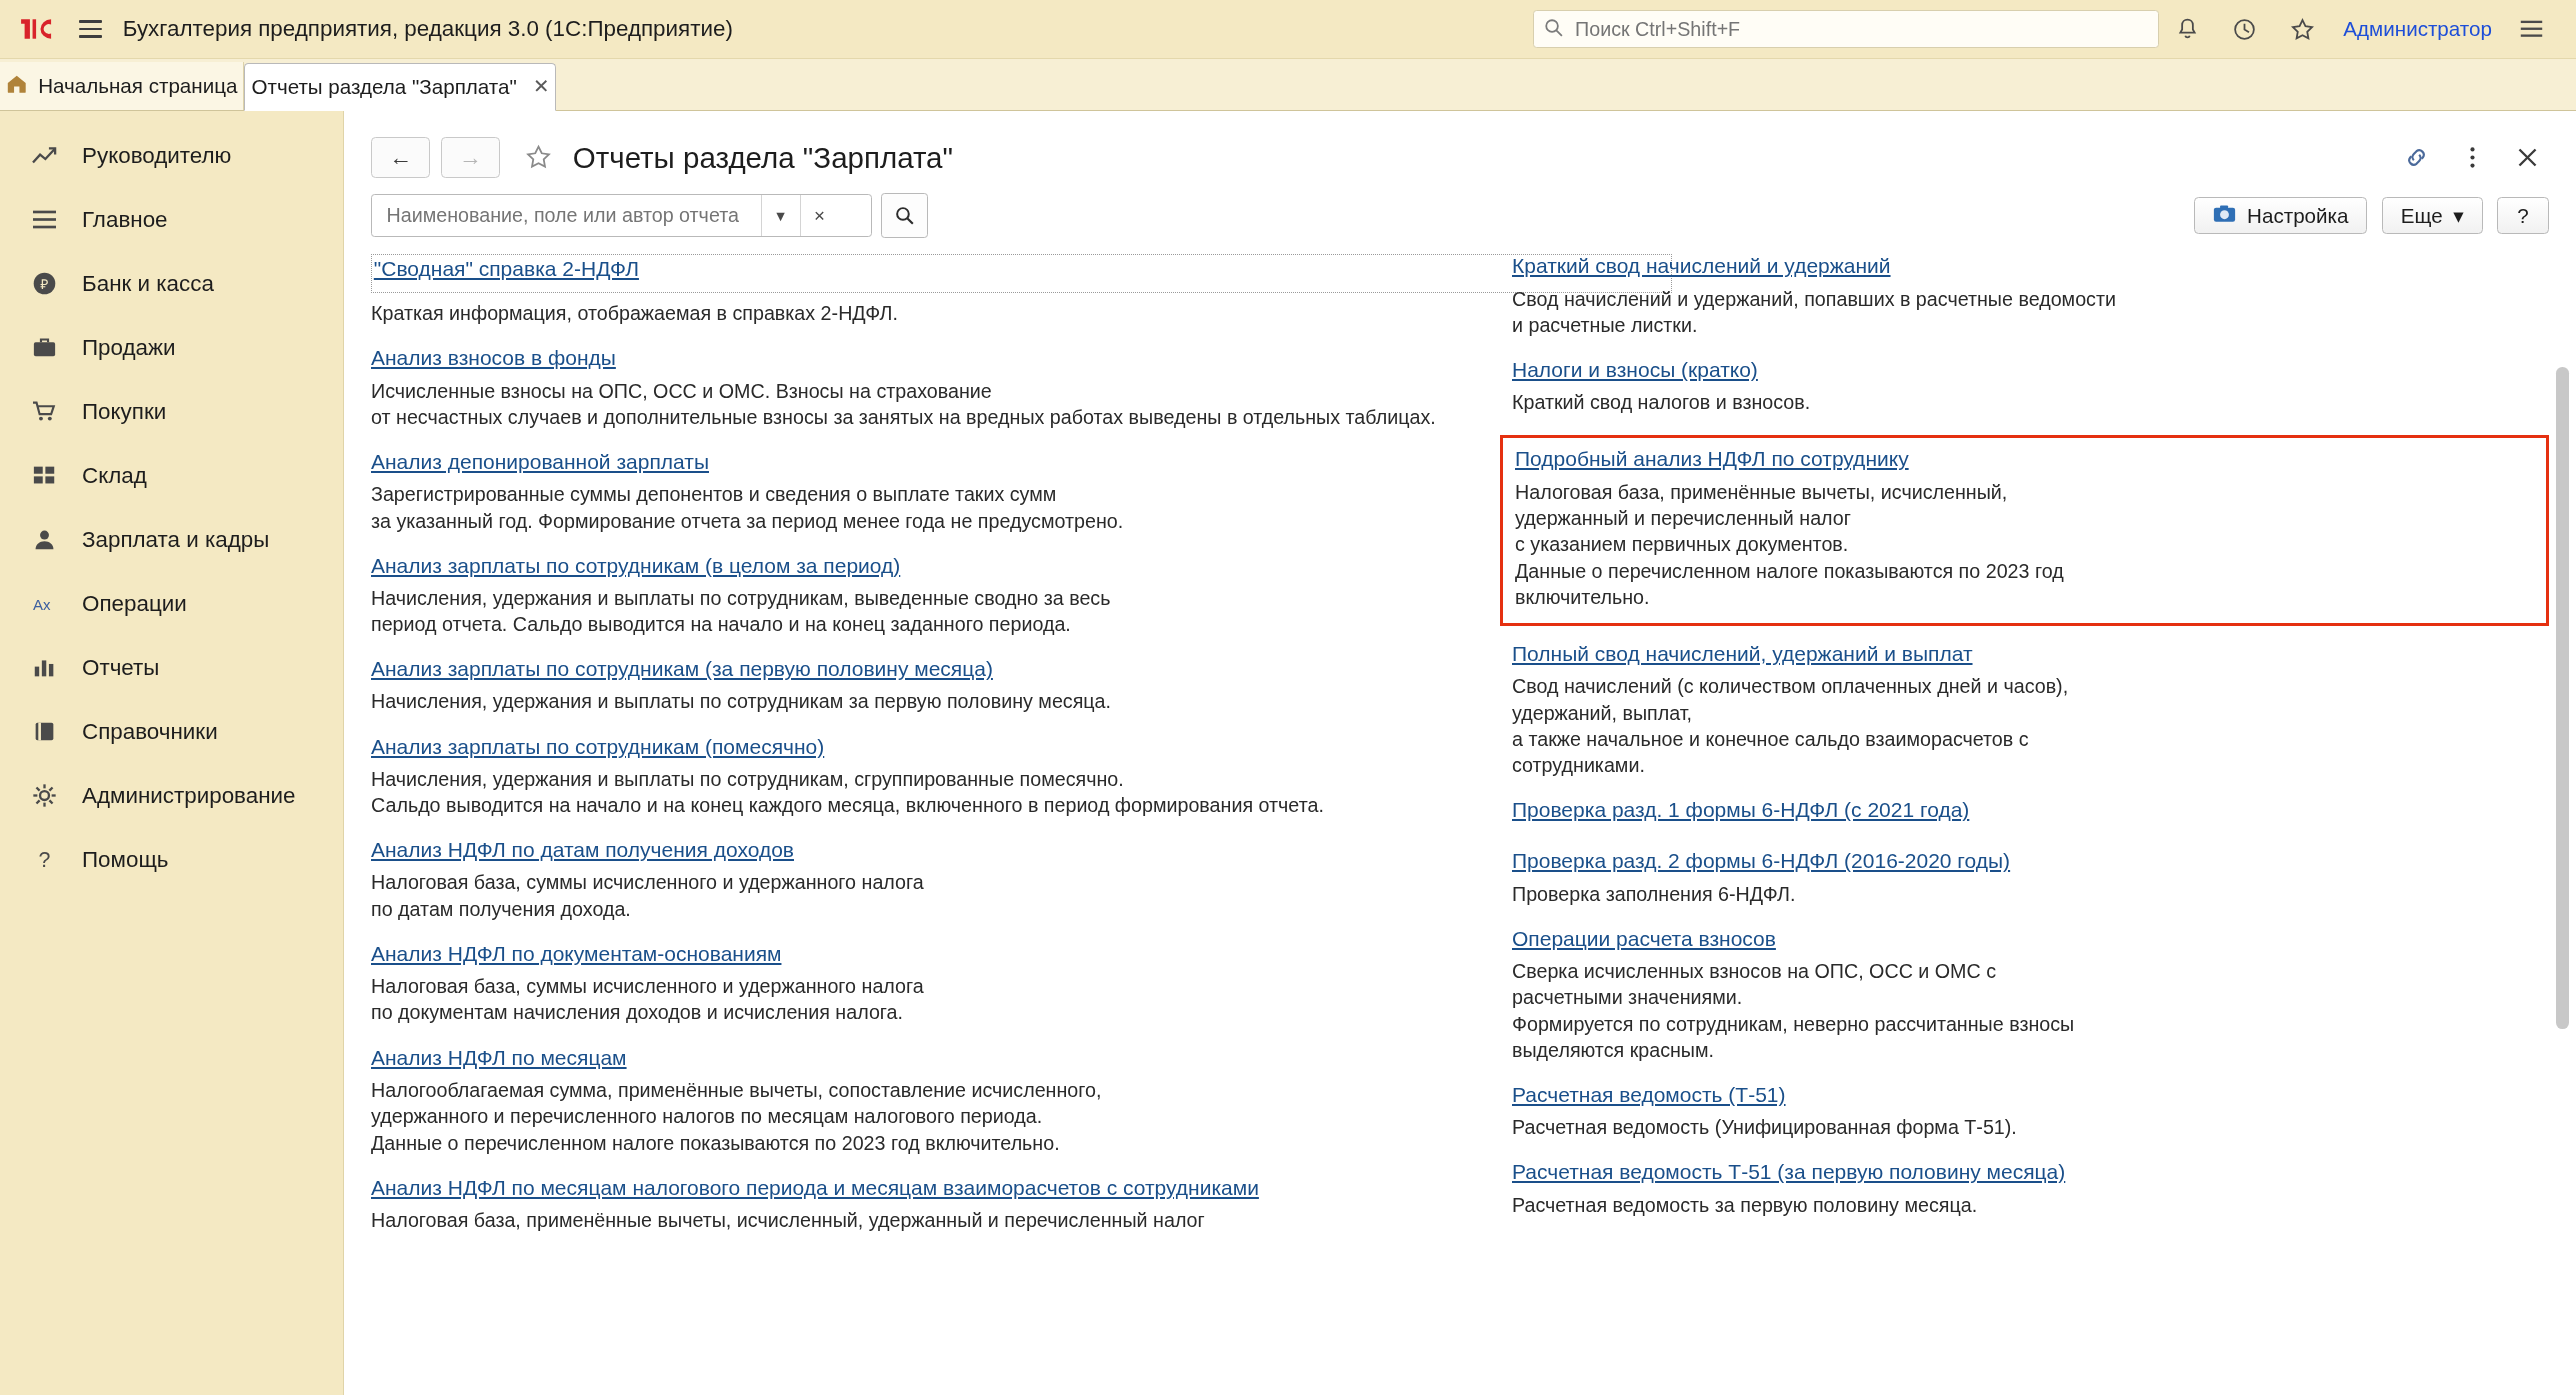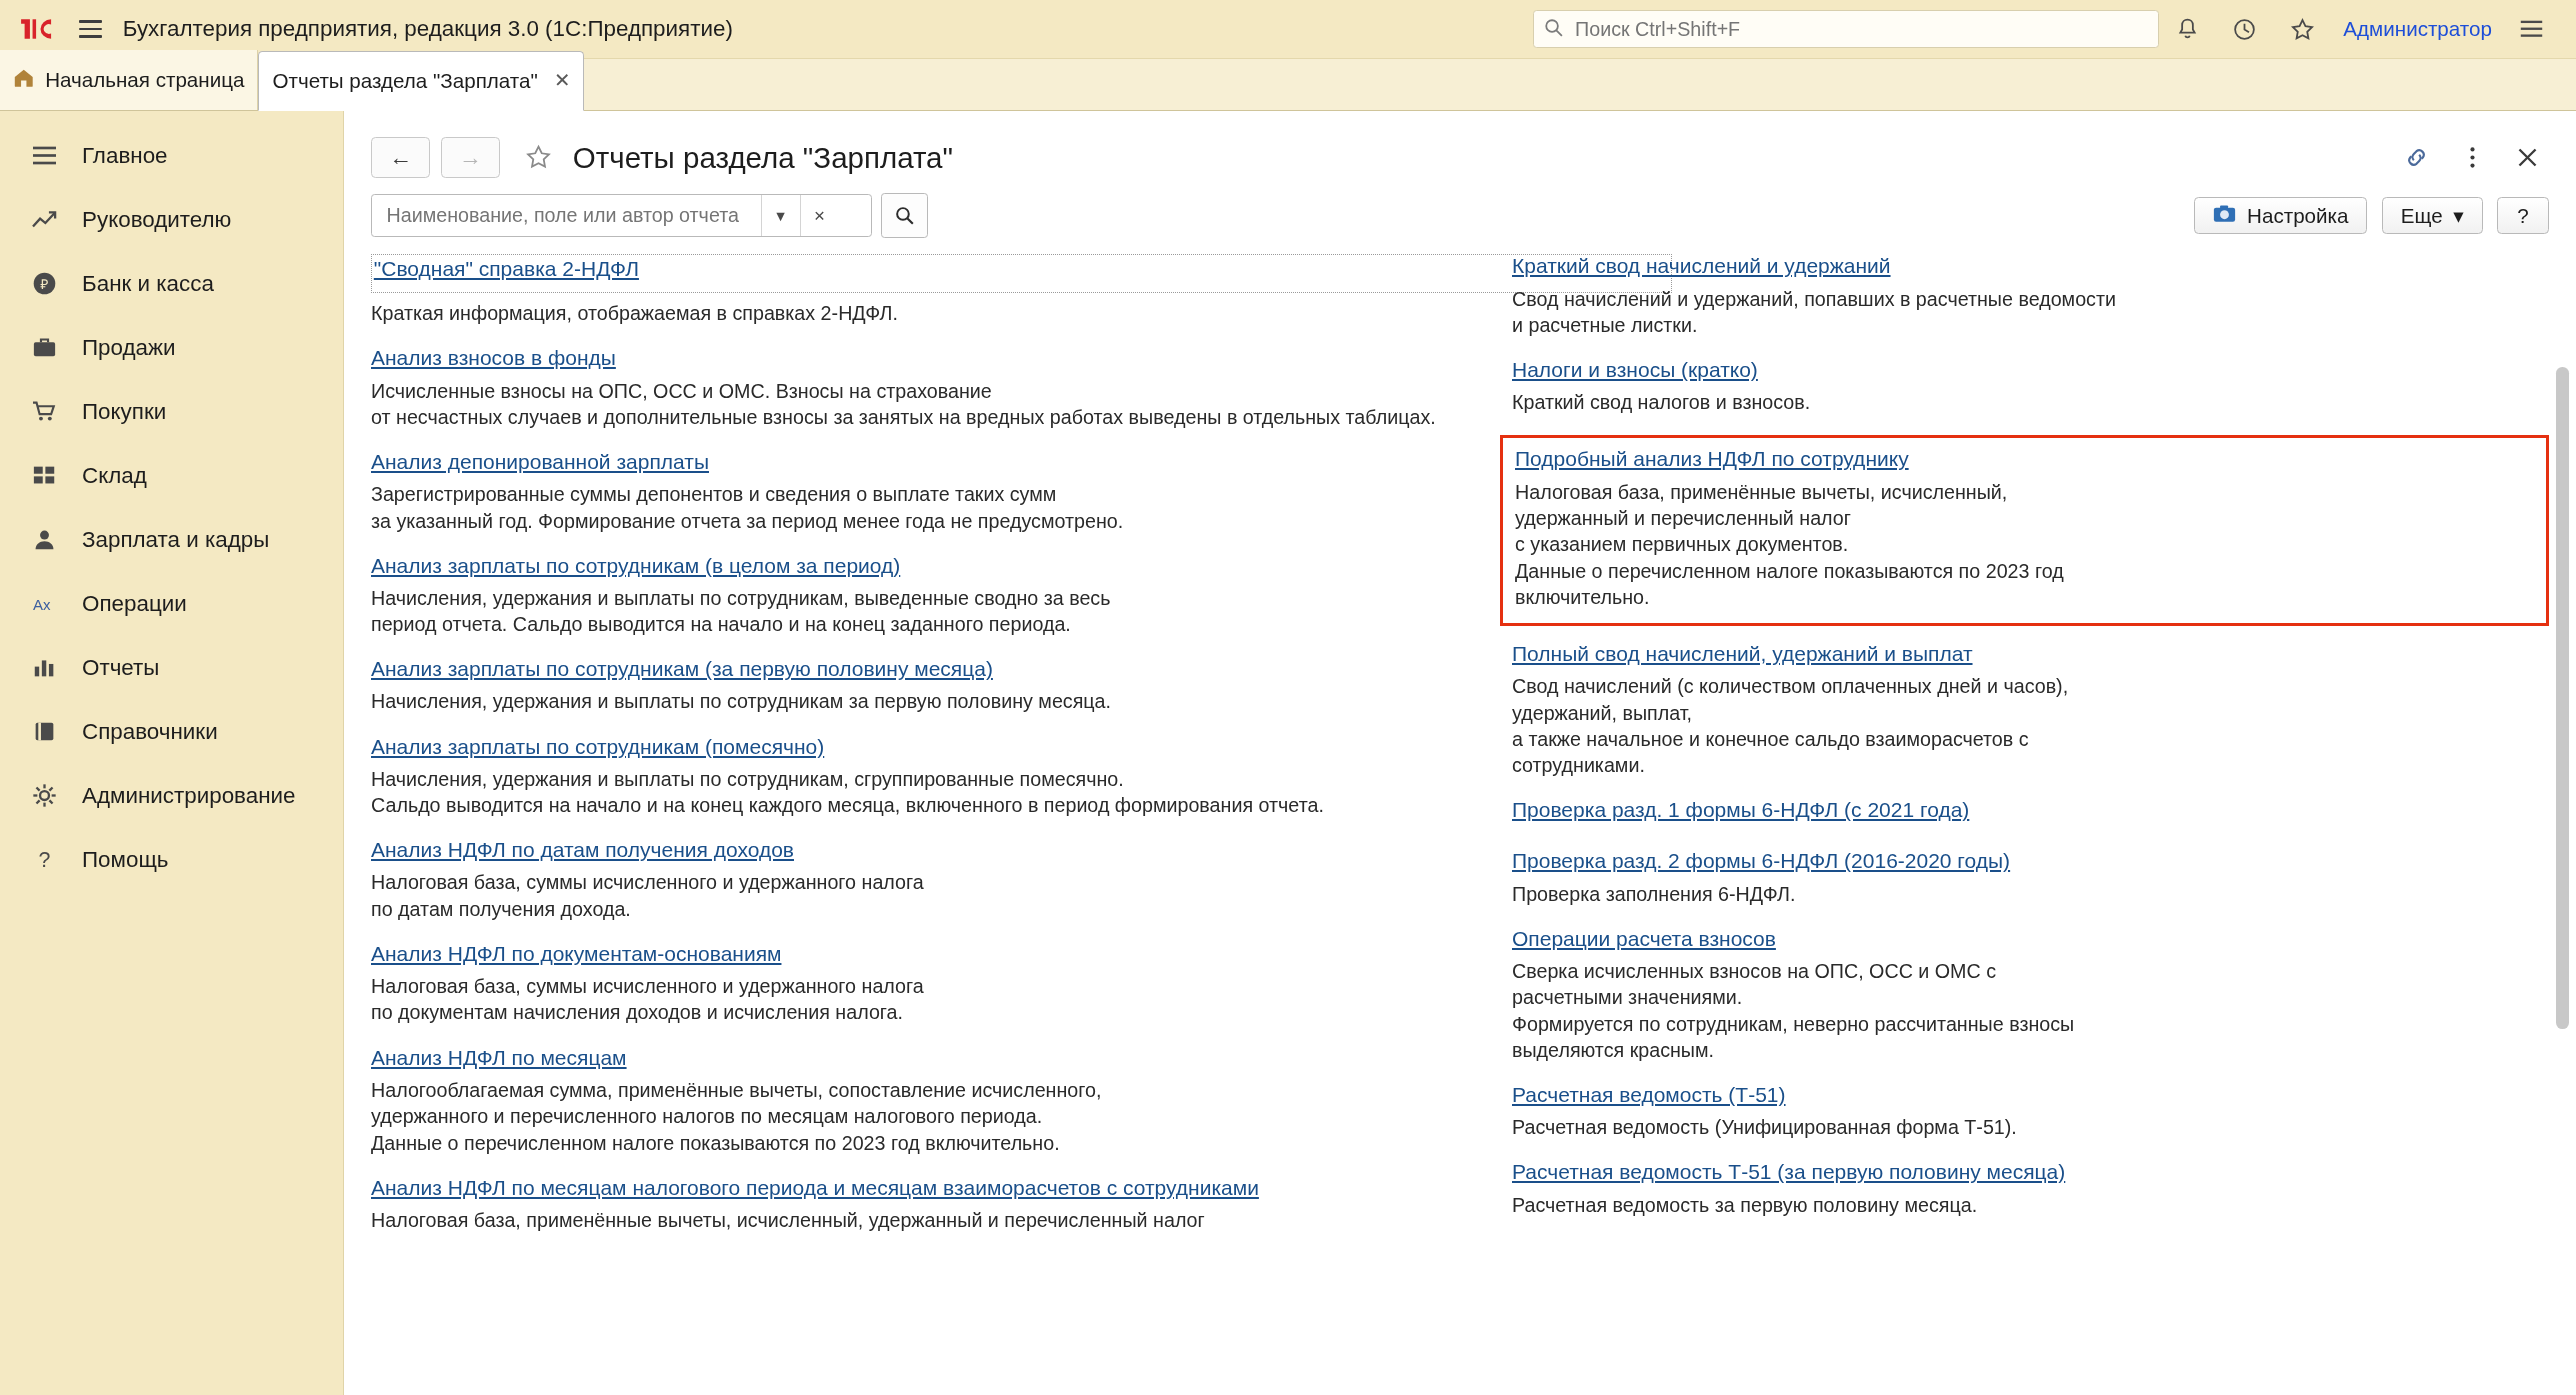--- a/index.html
+++ b/index.html
@@ -64,23 +64,23 @@
   .user-name { font-size: 20.6px; color: #1d4ed8; margin: 0 10.7px 0 12.5px; white-space: nowrap;}
   
   .tabbar {
     height: 52px;
     background: #f7efd4;
     display: flex; align-items: flex-end;
     flex: 0 0 52px;
     border-bottom: 0.9px solid #cfc49a;
   }
   .tab {
-    height: 60px;
+    height: 48px;
     display: flex; align-items: center;
-    padding: 0 13px;
+    padding: 0 6px;
     font-size: 20.6px; color: #1d1d1d;
     border-right: 0.9px solid #ddd2a9;
     cursor: pointer;
     gap: 10.7px;
   }
   .tab.home { background: #fbf6e4; }
   .tab.active {
     background: #ffffff;
     border: 0.9px solid #b9b9b9;
     border-bottom: 0.9px solid #ffffff;
@@ -312,36 +312,36 @@
     </div>
   </div>
 
   <div class="body">
 
     <div class="sidebar">
 
       <div class="side-item">
         <span class="side-ico">
           <svg width="27" height="23" viewBox="0 0 30 26">
+              <polyline points="2,21 10,12 16,17 27,5" fill="none" stroke="#4a4a4a" stroke-width="2.6"></polyline>
+              <polyline points="20,5 27,5 27,12" fill="none" stroke="#4a4a4a" stroke-width="2.6"></polyline>
+            </svg>
+        </span>
+        <span>Руководителю</span>
+      </div>
+
+      <div class="side-item">
+        <span class="side-ico">
+          <svg width="27" height="23" viewBox="0 0 30 26">
               <rect x="2" y="3" width="26" height="3" fill="#4a4a4a"></rect>
               <rect x="2" y="11.5" width="26" height="3" fill="#4a4a4a"></rect>
               <rect x="2" y="20" width="26" height="3" fill="#4a4a4a"></rect>
             </svg>
         </span>
         <span>Главное</span>
-      </div>
-
-      <div class="side-item">
-        <span class="side-ico">
-          <svg width="27" height="23" viewBox="0 0 30 26">
-              <polyline points="2,21 10,12 16,17 27,5" fill="none" stroke="#4a4a4a" stroke-width="2.6"></polyline>
-              <polyline points="20,5 27,5 27,12" fill="none" stroke="#4a4a4a" stroke-width="2.6"></polyline>
-            </svg>
-        </span>
-        <span>Руководителю</span>
       </div>
 
       <div class="side-item">
         <span class="side-ico">
           <svg width="27" height="27" viewBox="0 0 30 30" style="font-size:25px">
               <circle cx="15" cy="15" r="12" fill="#4a4a4a"></circle>
               <text x="15" y="21" font-size="15" fill="#f4e9c3" text-anchor="middle" font-family="Liberation Sans">₽</text>
             </svg>
         </span>
         <span>Банк и касса</span>

